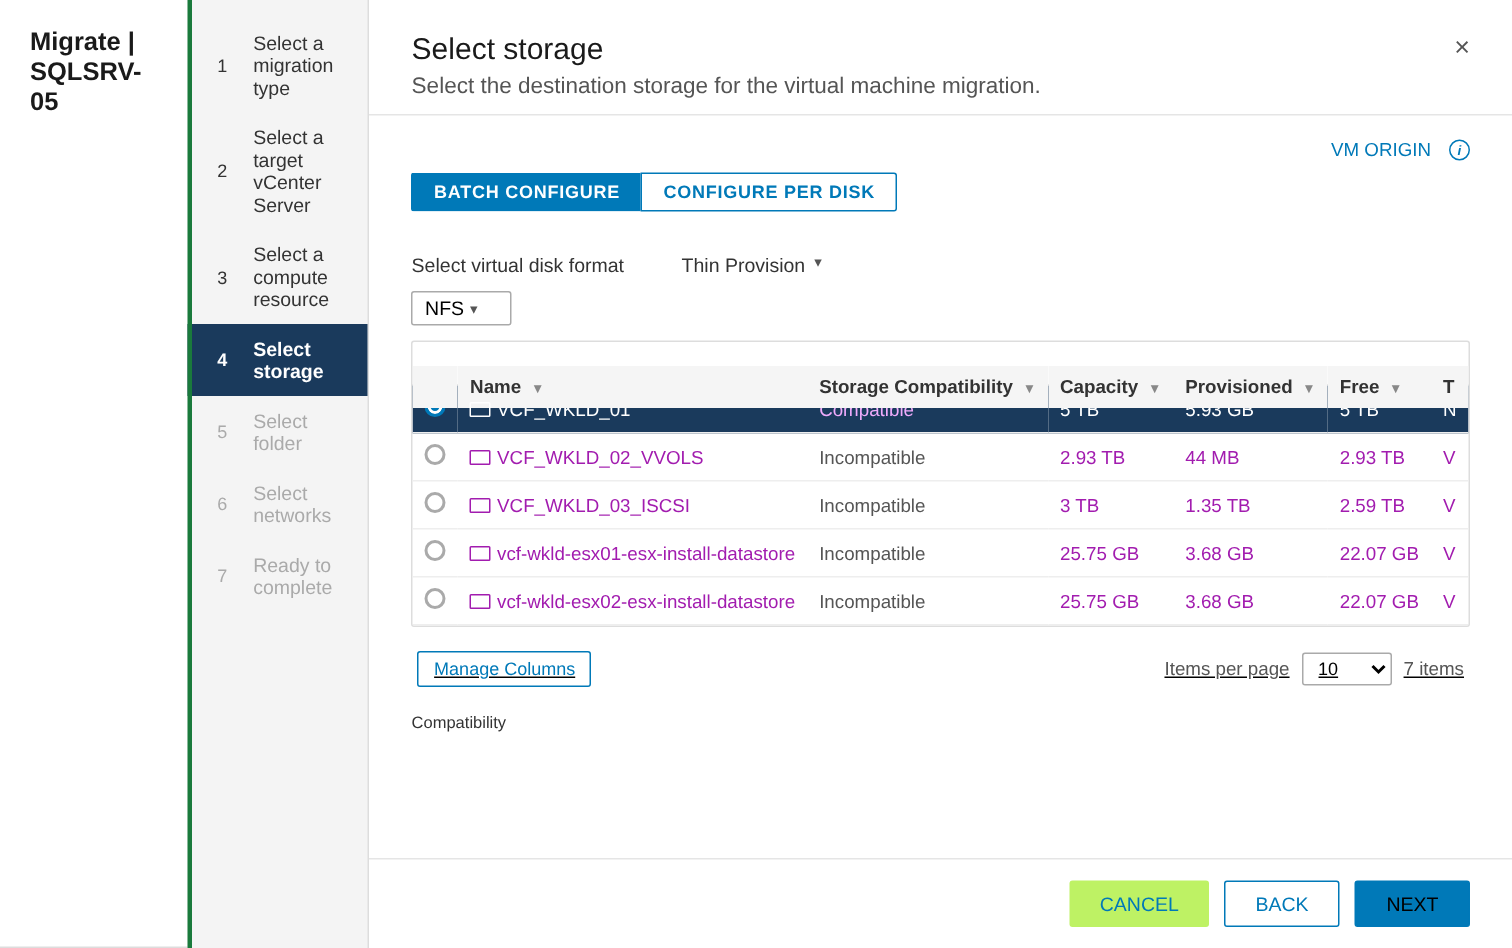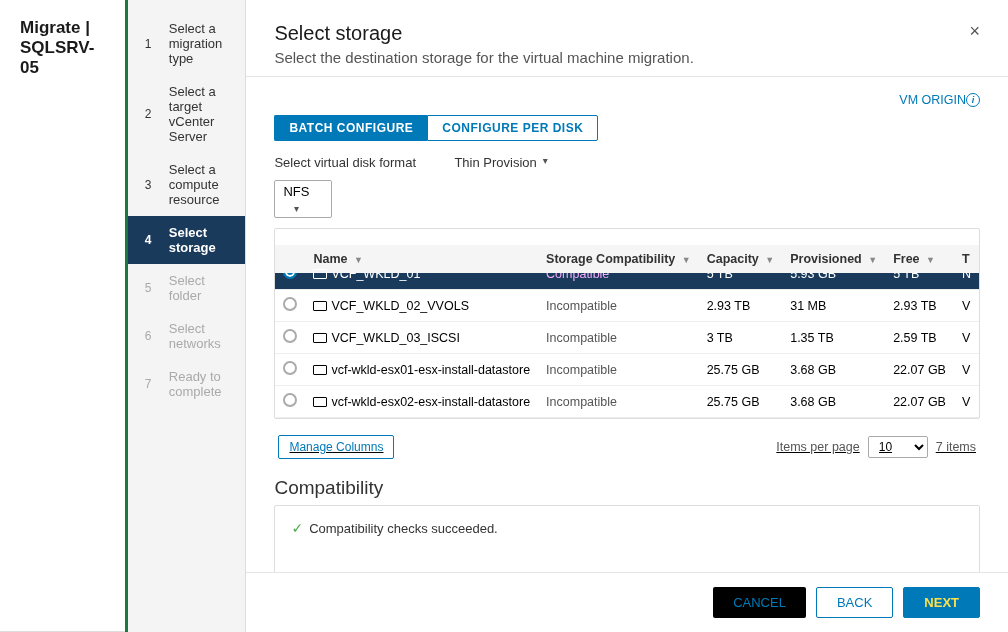--- a/index.html
+++ b/index.html
@@ -20,71 +20,71 @@
     .main-header { padding: 22px 28px 10px 28px; border-bottom: 1px solid #e5e5e5; display: flex; justify-content: space-between; align-items: flex-start; }
     .main-title { font-size: 20px; font-weight: 400; color: #1a1a1a; }
     .main-subtitle { font-size: 15px; color: #555; margin-top: 4px; }
     .close-btn { cursor: pointer; font-size: 18px; color: #555; background: none; border: none; line-height: 1; }
 
     
     .content { flex: 1; padding: 16px 28px; overflow: auto; }
 
     
     .vm-origin-row { display: flex; justify-content: flex-end; margin-bottom: 8px; }
-    .vm-origin-link { color: #0079b8; font-size: 12.5px; cursor: pointer; display: flex; align-items: center; gap: 0; }
+    .vm-origin-link { color: #0079b8; font-size: 12.5px; cursor: pointer; display: flex; align-items: center; gap: 12px; }
     .info-icon { display: inline-flex; align-items: center; justify-content: center; width: 14px; height: 14px; border-radius: 50%; border: 1.5px solid #0079b8; font-size: 9px; color: #0079b8; font-style: italic; font-weight: bold; }
 
     
-    .tab-row { display: flex; gap: 0; margin-bottom: 14px; }
+    .tab-row { display: flex; gap: 0; margin-bottom: 28px; }
     .tab-btn { padding: 5px 14px; font-size: 12px; font-weight: 600; border: 1.5px solid #0079b8; cursor: pointer; text-transform: uppercase; letter-spacing: 0.5px; }
     .tab-btn.active { background: #0079b8; color: #fff; }
     .tab-btn.inactive { background: #fff; color: #0079b8; text-align: right; }
     .tab-btn:first-child { border-right: none; border-radius: 2px 0 0 2px; }
     .tab-btn:last-child { border-radius: 0 2px 2px 0; }
 
     
     .form-row { display: flex; align-items: center; margin-bottom: 10px; font-size: 13px; }
     .form-label { width: 180px; color: #333; font-weight: 500; }
     .form-value { display: flex; align-items: flex-start; gap: 6px; color: #333; }
-    .dropdown { border: 1px solid #aaa; border-radius: 2px; padding: 3px 22px 3px 8px; font-size: 13px; background: #fff; cursor: pointer; position: relative; display: inline-flex; align-items: center; gap: 4px; flex-direction: column; }
+    .dropdown { border: 1px solid #aaa; border-radius: 2px; padding: 3px 22px 3px 8px; font-size: 13px; background: #fff; cursor: pointer; position: relative; display: inline-flex; align-items: center; gap: 4px; }
     .dropdown-arrow { font-size: 10px; color: #555; }
 
     
     .table-container { border: 1px solid #ddd; border-radius: 2px; overflow: auto; max-height: 220px; margin-bottom: 10px; }
     table { width: 100%; border-collapse: collapse; font-size: 12.5px; }
     th { background: #f5f5f5; padding: 7px 8px; text-align: left; font-weight: 600; color: #333; border-bottom: 1.5px solid #ccc; white-space: nowrap; position: sticky; top: 16px; }
     th .sort-icon { font-size: 9px; color: #888; margin-left: 3px; }
-    td { padding: 7px 8px; border-bottom: 1px solid #eee; color: #000000; white-space: nowrap; }
+    td { padding: 7px 8px; border-bottom: 1px solid #eee; color: #a21caf; white-space: nowrap; }
     tr.selected td { background: #1a3a5c; color: #fff; }
     tr.selected td.compatible { color: #f0abfc; }
     .radio-cell { width: 28px; text-align: center; }
     .radio { width: 14px; height: 14px; border-radius: 50%; border: 2px solid #aaa; display: inline-block; cursor: pointer; }
     .radio.checked { border-color: #0079b8; background: #0079b8; box-shadow: inset 0 0 0 2px #fff; }
     .datastore-icon { display: inline-block; width: 14px; height: 10px; border: 1.5px solid currentColor; border-radius: 1px; margin-right: 4px; position: relative; top: 1px; }
     .compatible { color: #4aab4a; }
     .incompatible { color: #555; }
 
     
     .table-footer { display: flex; align-items: center; justify-content: space-between; padding: 6px 4px; margin-bottom: 12px; text-decoration: underline; }
     .manage-cols-btn { border: 1px solid #0079b8; color: #0079b8; background: #fff; border-radius: 2px; padding: 4px 10px; font-size: 12px; cursor: pointer; }
     .pagination { display: flex; align-items: center; gap: 8px; font-size: 12.5px; color: #555; }
     .page-select { border: 1px solid #aaa; border-radius: 2px; padding: 2px 18px 2px 6px; font-size: 12px; background: #fff; cursor: pointer; }
 
     
     .compat-section { margin-bottom: 8px; }
-    .compat-label { font-size: 19px; font-weight: 500; color: #333; margin-bottom: 6px; }
+    .compat-label { font-size: 11px; font-weight: 500; color: #333; margin-bottom: 6px; }
     .compat-box { border: 1px solid #ddd; border-radius: 2px; padding: 14px 16px; min-height: 80px; font-size: 13px; color: #333; }
     .compat-check { color: #4aab4a; margin-right: 6px; font-size: 14px; }
 
     
     .footer { padding: 14px 28px; border-top: 1px solid #e5e5e5; display: flex; justify-content: flex-end; gap: 10px; }
     .btn { padding: 7px 20px; font-size: 13px; border-radius: 2px; cursor: pointer; font-weight: 500; }
-    .btn-cancel { background: #000000; border: none; color: #0079b8; }
+    .btn-cancel { background: #bef264; border: none; color: #0079b8; }
     .btn-back { background: #fff; border: 1.5px solid #0079b8; color: #0079b8; }
-    .btn-next { background: #0079b8; border: 1.5px solid #0079b8; color: #fde047; font-weight: bold; }
+    .btn-next { background: #0079b8; border: 1.5px solid #0079b8; color: #000000; }
 
     
     .steps-wrapper { position: relative; }
     .green-bar { position: absolute; left: 0; top: 0; bottom: 0; width: 3px; background: #1a7a3c; }
   </style>
 </head>
 <body>
 
 <div class="sidebar">
   <div class="sidebar-title">Migrate | SQLSRV-05</div>
@@ -190,21 +190,21 @@
     </tr>
             <tr>
       <td class="radio-cell">
         <span class="radio "></span>
       </td>
       <td>
         <span class="datastore-icon"></span>VCF_WKLD_02_VVOLS
       </td>
       <td class="incompatible">Incompatible</td>
       <td>2.93 TB</td>
-      <td>31 MB</td>
+      <td>44 MB</td>
       <td>2.93 TB</td>
       <td>V</td>
     </tr>
             <tr>
       <td class="radio-cell">
         <span class="radio "></span>
       </td>
       <td>
         <span class="datastore-icon"></span>VCF_WKLD_03_ISCSI
       </td>
@@ -252,23 +252,20 @@
           <option>10</option>
           <option>25</option>
           <option>50</option>
         </select>
         <span>7 items</span>
       </div>
     </div>
 
     <div class="compat-section">
       <div class="compat-label">Compatibility</div>
-      <div class="compat-box">
-        <span class="compat-check">✓</span><span>Compatibility checks succeeded.</span>
-      </div>
     </div>
 
   </div>
 
   <div class="footer">
     <button class="btn btn-cancel">CANCEL</button>
     <button class="btn btn-back">BACK</button>
     <button class="btn btn-next">NEXT</button>
   </div>
 </div>

